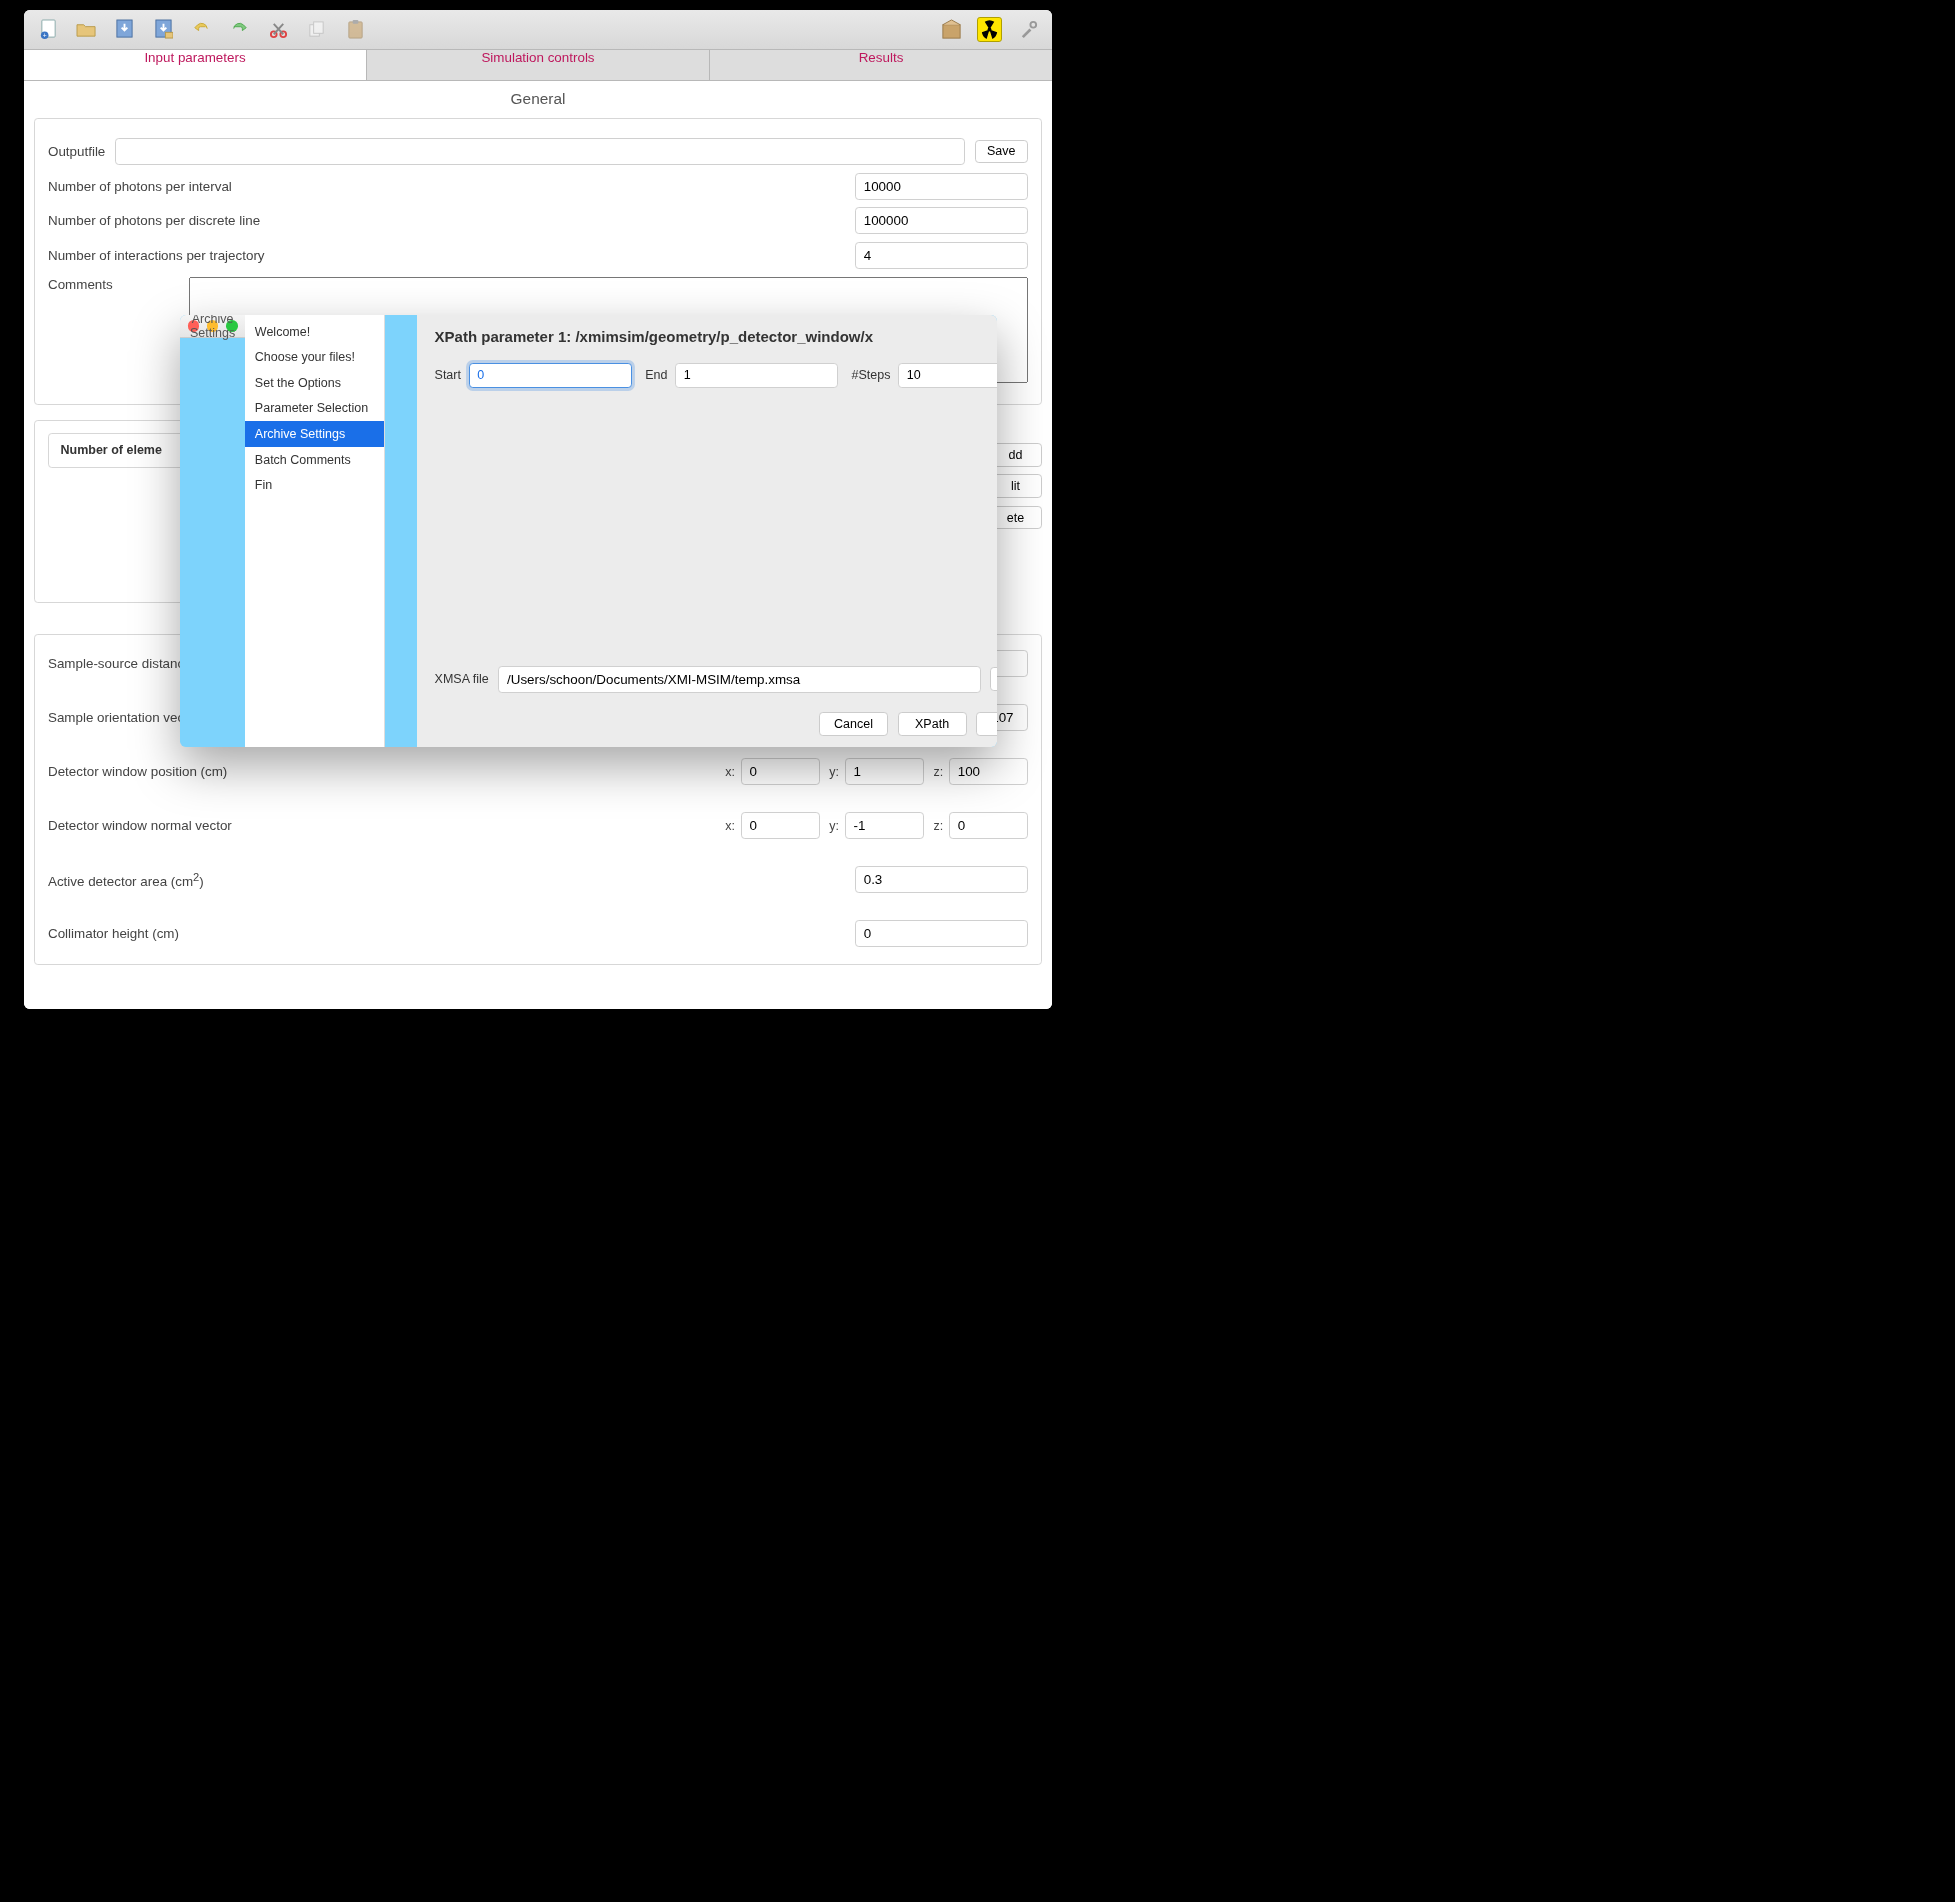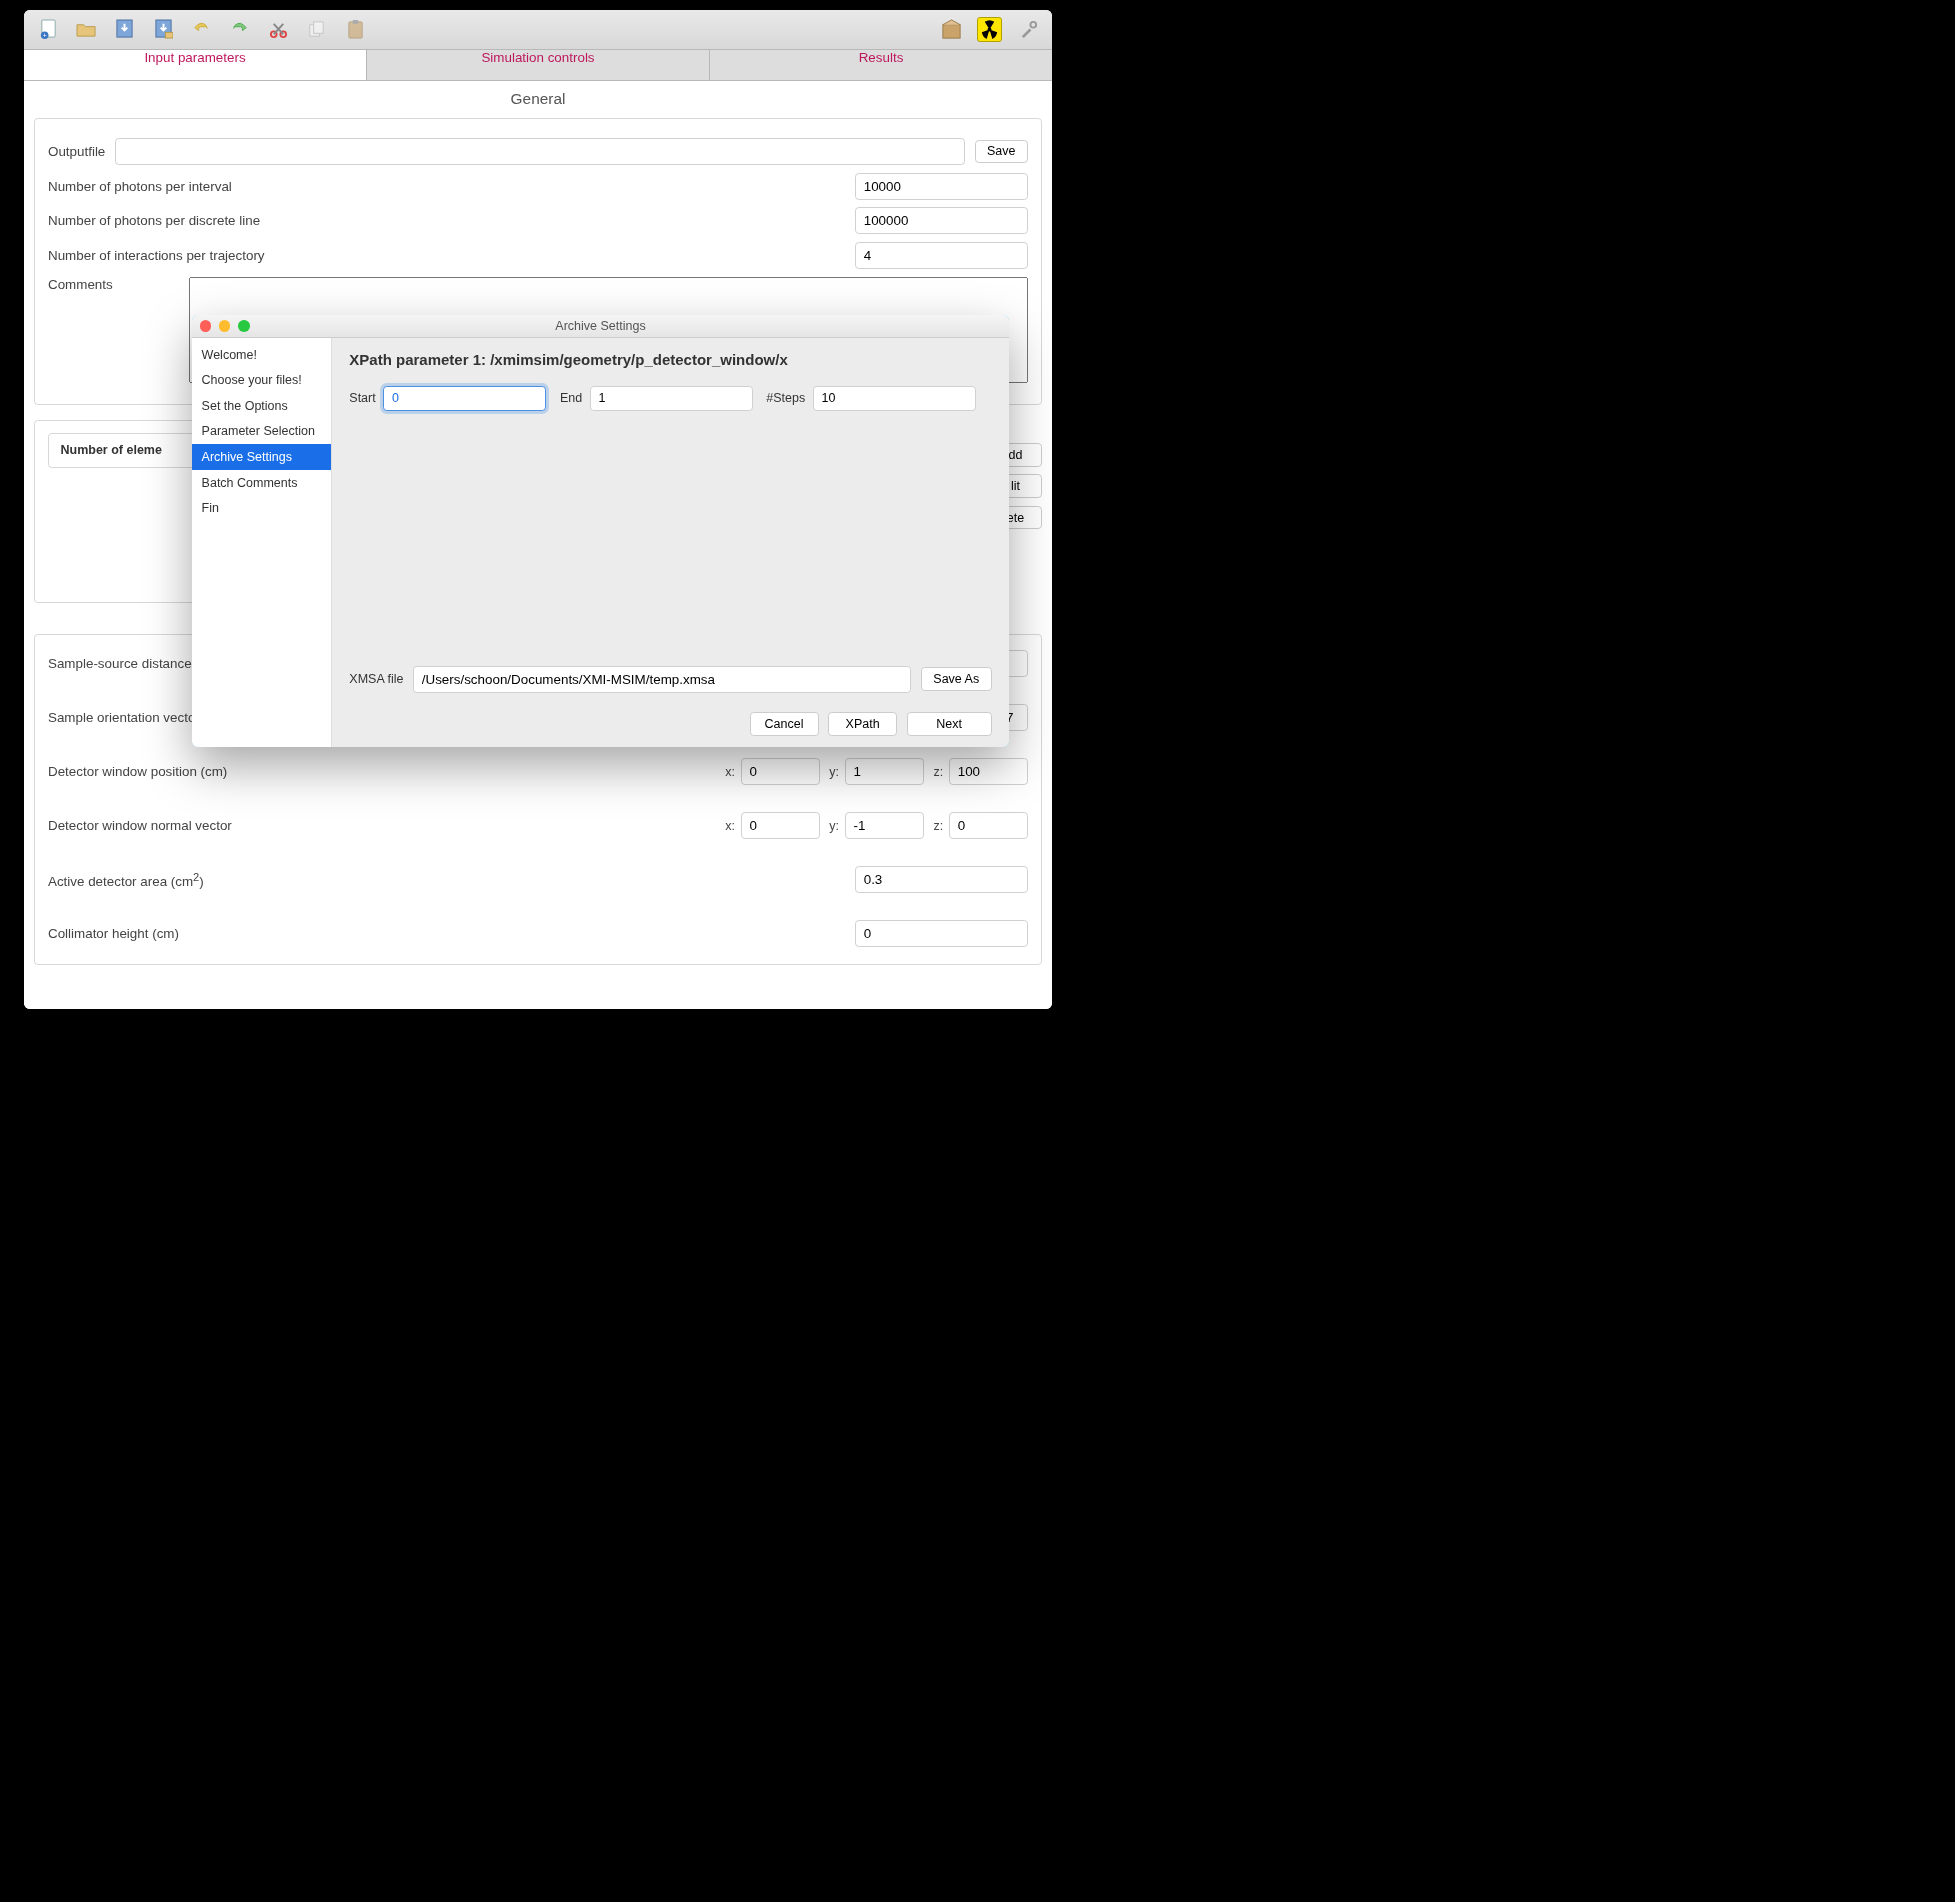--- a/index.html
+++ b/index.html
@@ -113,40 +113,40 @@
   }
   .vec-row .lbl { flex:1; font-size:13.4px; color:#444; }
   .vec-row .coord { display:flex; align-items:center; gap:5.8px; }
   .vec-row .coord span { font-size:12.5px; color:#444; }
   .vec-row input.txt { width:79px; }
   .single-field input.txt { width:173px; }
 
   
   .dialog {
     position:absolute;
-    left: 192px; top: 315px;
+    left: 180px; top: 315px;
     width: 817px; height: 432px;
     background:#7dd3fc;
     border-radius:5.8px;
     box-shadow:0 19px 48px rgba(0,0,0,0.35);
     overflow:hidden;
-    display:flex; flex-direction:column;
+    display:flex; flex-direction:row;
   }
   .dlg-titlebar {
     height:23px; position:relative;
     background:linear-gradient(#f5f5f5,#e5e5e5);
     border-bottom:1px solid #ccc;
     display:flex; align-items:center; padding:0 7.7px;
   }
   .dlg-titlebar .tl.red { background:#ff5f57; }
   .dlg-titlebar .tl.yel { background:#febc2e; }
   .dlg-titlebar .tl.grn { background:#28c840; }
   .dlg-title { position:absolute; left:0; right:0; text-align:center; font-size:12.5px; color:#555; }
 
-  .dlg-body { flex:1; display:flex; }
+  .dlg-body { flex:1; display:flex;gap:32px; }
   .dlg-sidebar {
     width:140px; background:#fff; border-right:1px solid #ddd;
     display:flex; flex-direction:column;
     padding-top:3.8px;
   }
   .dlg-side-item {
     padding:5.8px 9.6px; font-size:12.5px; color:#333;
     cursor:pointer;
   }
   .dlg-side-item.selected { background:#1a6fe8; color:#fff; }

